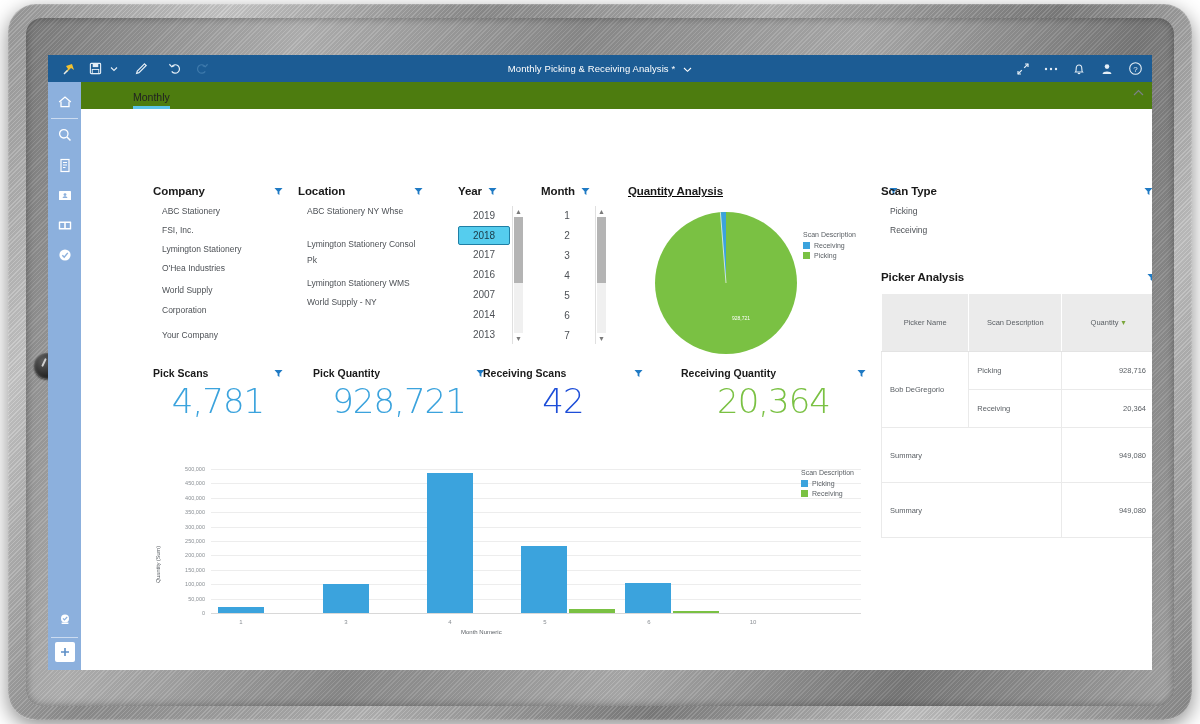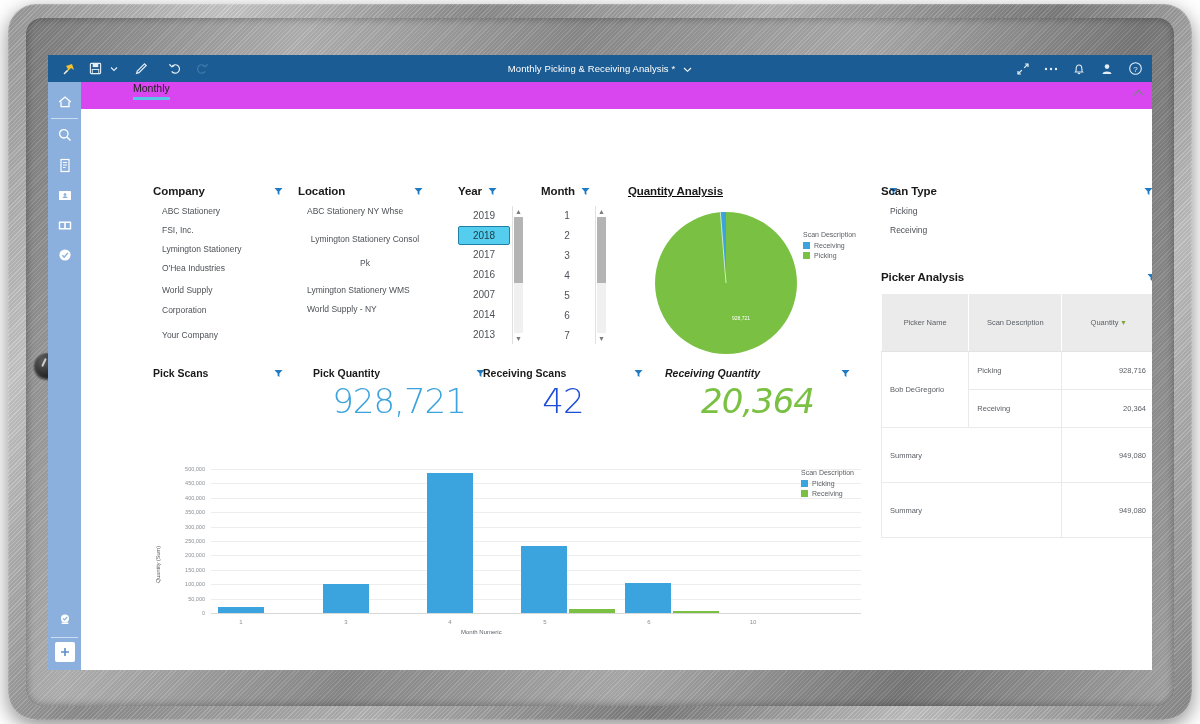--- a/index.html
+++ b/index.html
@@ -89,22 +89,22 @@
   #rail-divider-bottom { width: 27px; height: 1px; background: rgba(255,255,255,0.55); margin: 2px 0 4px; }
   #rail-add-button {
     width: 20px; height: 20px; background: #ffffff; border-radius: 2px;
     display: flex; align-items: center; justify-content: center;
     color: #4a7fbf; cursor: pointer; margin-bottom: 8px;
   }
 
   
   #tab-strip {
     position: absolute; left: 33px; top: 27px; width: 1071px; height: 27px;
-    background: #d946ef;
-    display: flex; align-items: flex-start;
+    background: #4d7c0f;
+    display: flex; align-items: flex-end;
   }
   #tab-monthly {
     margin-left: 52px; padding-bottom: 3px;
     font-size: 10.5px; color: #222; cursor: pointer;
     border-bottom: 3px solid #5bc4e8;
   }
   #tab-collapse-chevron {
     position: absolute; right: 8px; top: 6px;
     color: #6b7278; cursor: pointer; font-size: 10px;
   }
@@ -407,21 +407,21 @@
       <div class="panel-head">
         <span class="panel-title">Location</span>
         <span class="funnel">
           <svg viewBox="0 0 10 10" width="9" height="9">
                 <path d="M0.5 1 L9.5 1 L6 5 L6 9 L4 7.6 L4 5 Z" fill="#1f7ac4"></path>
               </svg>
         </span>
       </div>
       <div>
         <div class="filter-item">ABC Stationery NY Whse</div>
-        <div class="filter-item" style="line-height:24px;margin-top:11px;text-align:center;">Lymington Stationery Consol<br>Pk</div>
+        <div class="filter-item" style="line-height:16px;margin-top:20px;">Lymington Stationery Consol<br>Pk</div>
         <div class="filter-item" style="margin-top:10px;">Lymington Stationery WMS</div>
         <div class="filter-item">World Supply - NY</div>
       </div>
     </div>
 
     <div class="scroll-list" style="left:377px; top:76px;">
       <div class="scroll-list-head">
         <span class="panel-title">Year</span>
         <span class="funnel">
           <svg viewBox="0 0 10 10" width="9" height="9">
@@ -569,20 +569,21 @@
 
     <div class="kpi" style="left:72px; top:258px; width:130px;">
       <div class="kpi-head">
         <span class="kpi-label">Pick Scans</span>
         <span class="funnel kpi-funnel">
           <svg viewBox="0 0 10 10" width="9" height="9">
                 <path d="M0.5 1 L9.5 1 L6 5 L6 9 L4 7.6 L4 5 Z" fill="#1f7ac4"></path>
               </svg>
         </span>
       </div>
+      <div class="kpi-value" style="color:#3ba3dd;text-align:center;">4,781</div>
     </div>
 
     <div class="kpi" style="left:232px; top:258px; width:172px;">
       <div class="kpi-head">
         <span class="kpi-label">Pick Quantity</span>
         <span class="funnel kpi-funnel">
           <svg viewBox="0 0 10 10" width="9" height="9">
                 <path d="M0.5 1 L9.5 1 L6 5 L6 9 L4 7.6 L4 5 Z" fill="#1f7ac4"></path>
               </svg>
         </span>
@@ -595,21 +596,21 @@
         <span class="kpi-label">Receiving Scans</span>
         <span class="funnel kpi-funnel">
           <svg viewBox="0 0 10 10" width="9" height="9">
                 <path d="M0.5 1 L9.5 1 L6 5 L6 9 L4 7.6 L4 5 Z" fill="#1f7ac4"></path>
               </svg>
         </span>
       </div>
       <div class="kpi-value" style="color:#1d4ed8;text-align:center;">42</div>
     </div>
 
-    <div class="kpi" style="left:584px; top:258px; width:185px;font-style:italic;">
+    <div class="kpi" style="left:600px; top:258px; width:185px;">
       <div class="kpi-head">
         <span class="kpi-label">Receiving Quantity</span>
         <span class="funnel kpi-funnel">
           <svg viewBox="0 0 10 10" width="9" height="9">
                 <path d="M0.5 1 L9.5 1 L6 5 L6 9 L4 7.6 L4 5 Z" fill="#1f7ac4"></path>
               </svg>
         </span>
       </div>
       <div class="kpi-value" style="color:#7ac143;text-align:center;">20,364</div>
     </div>

